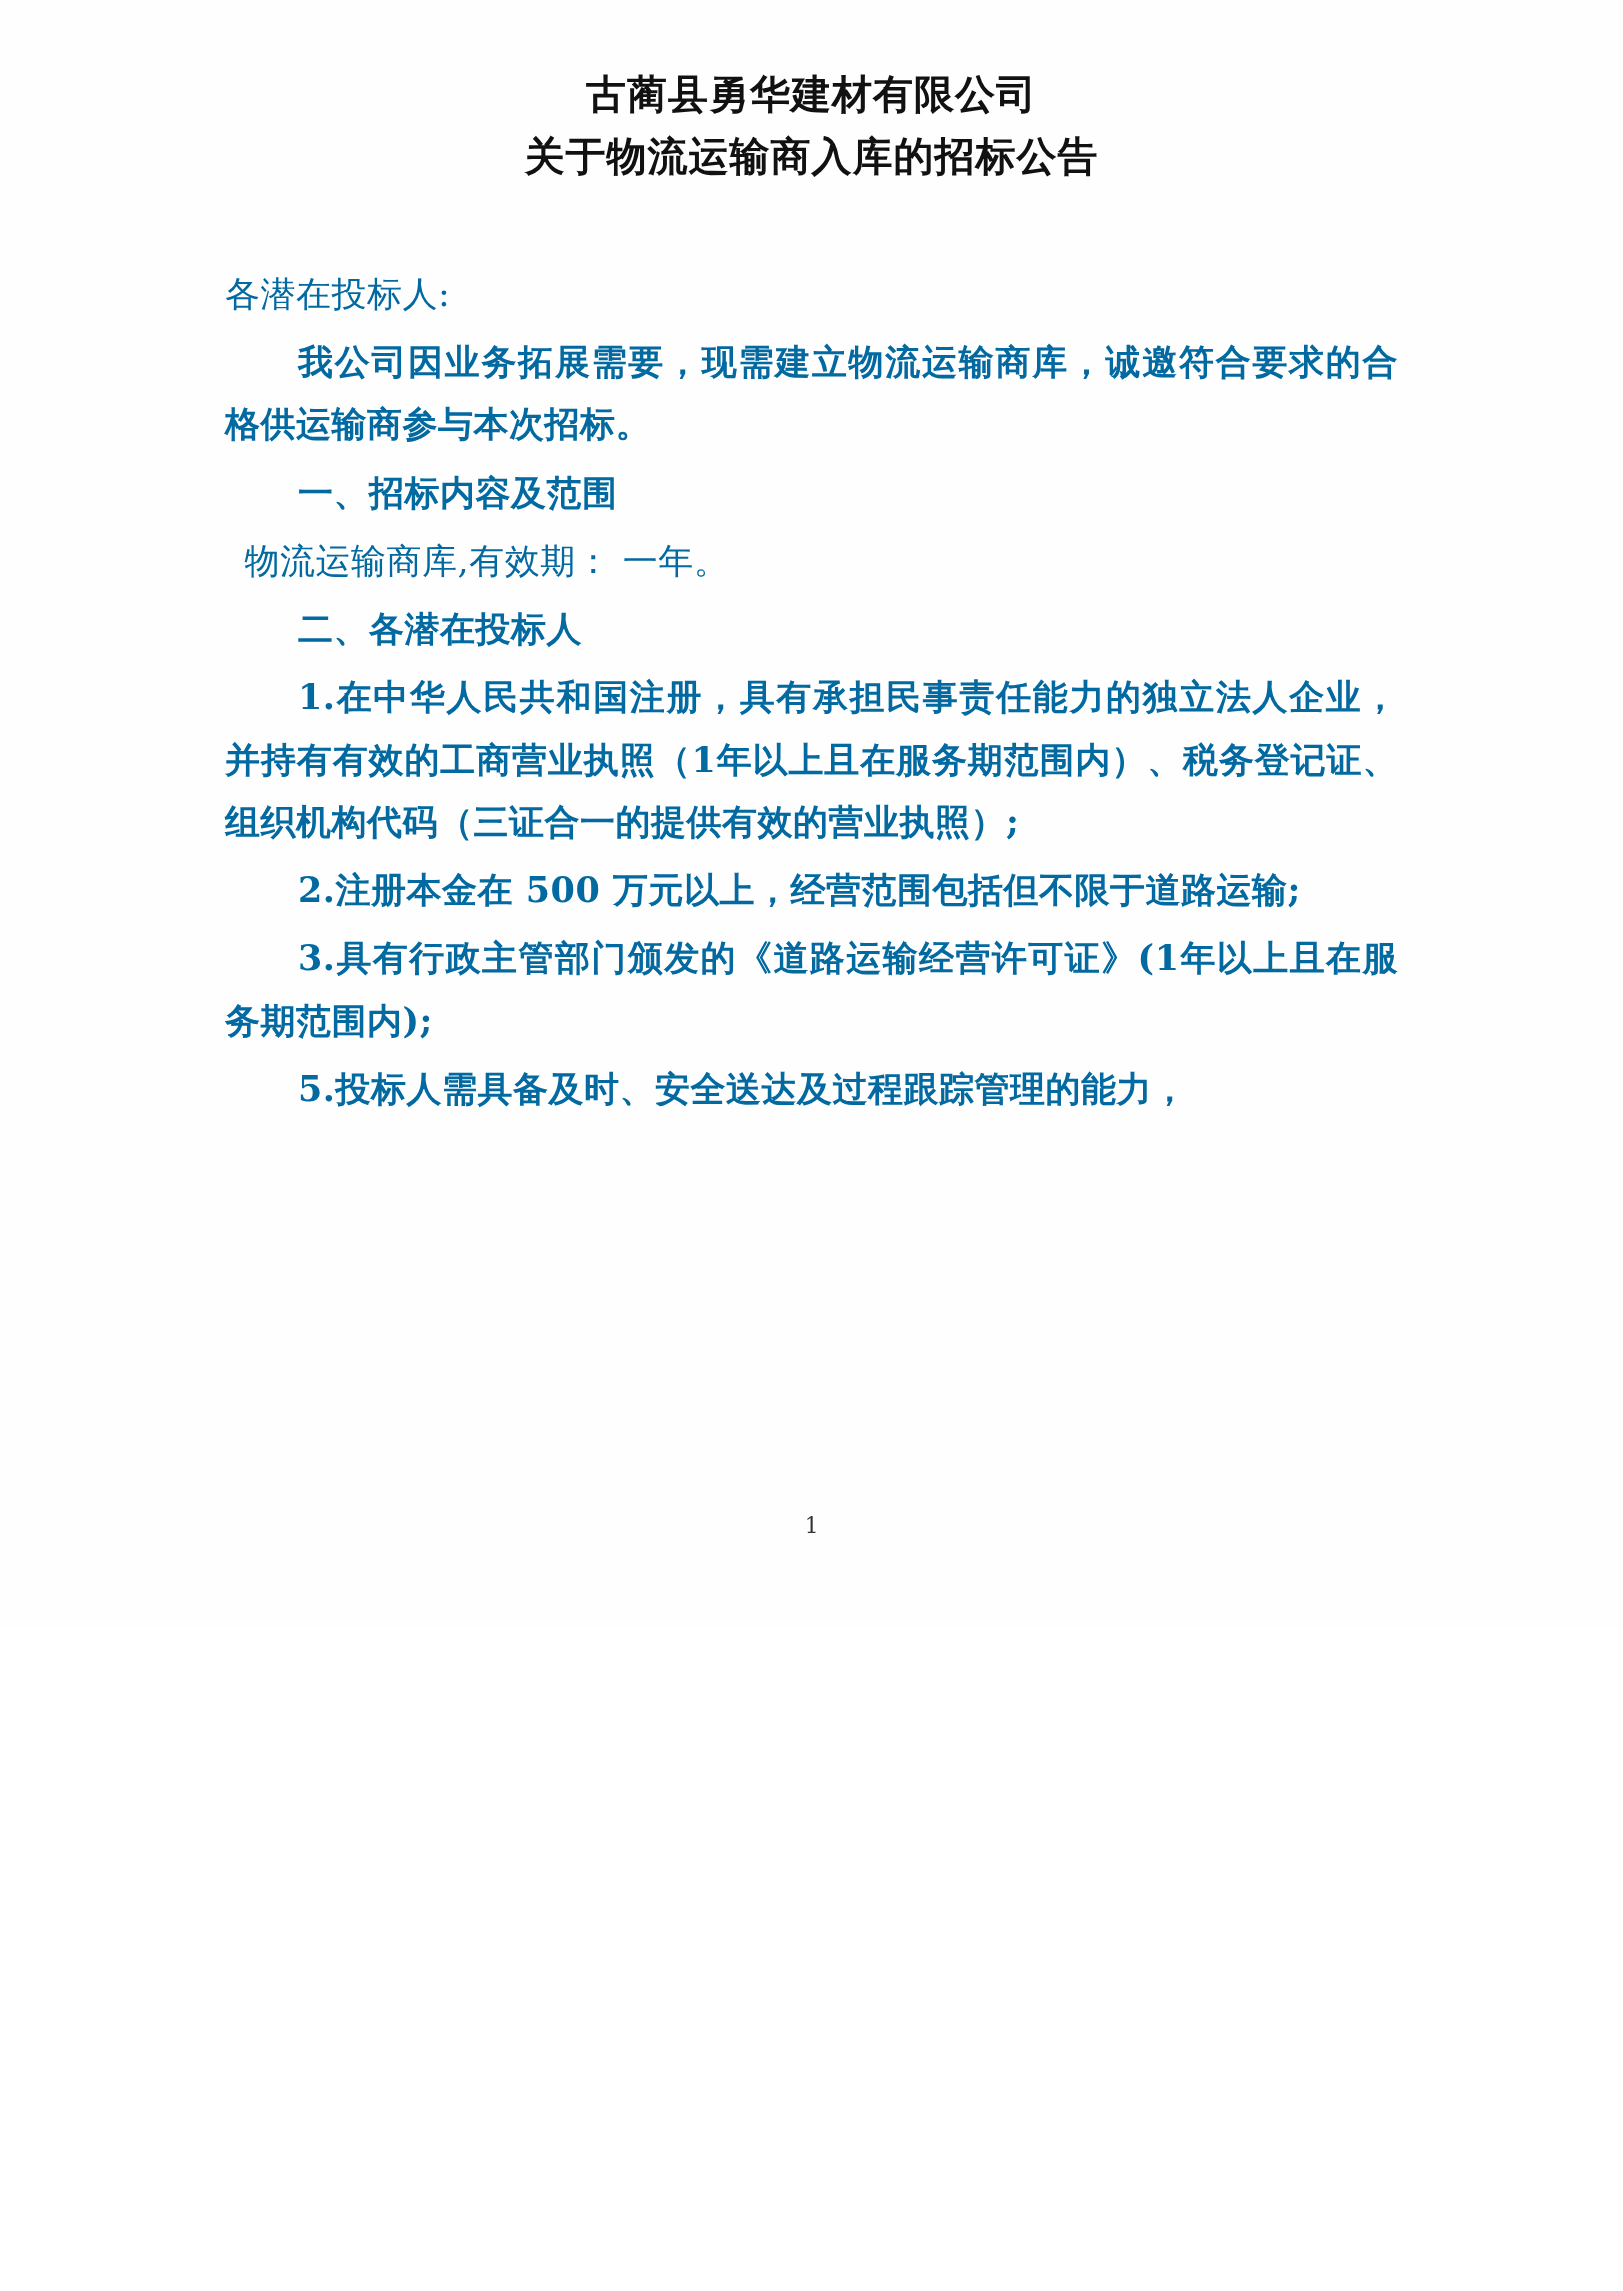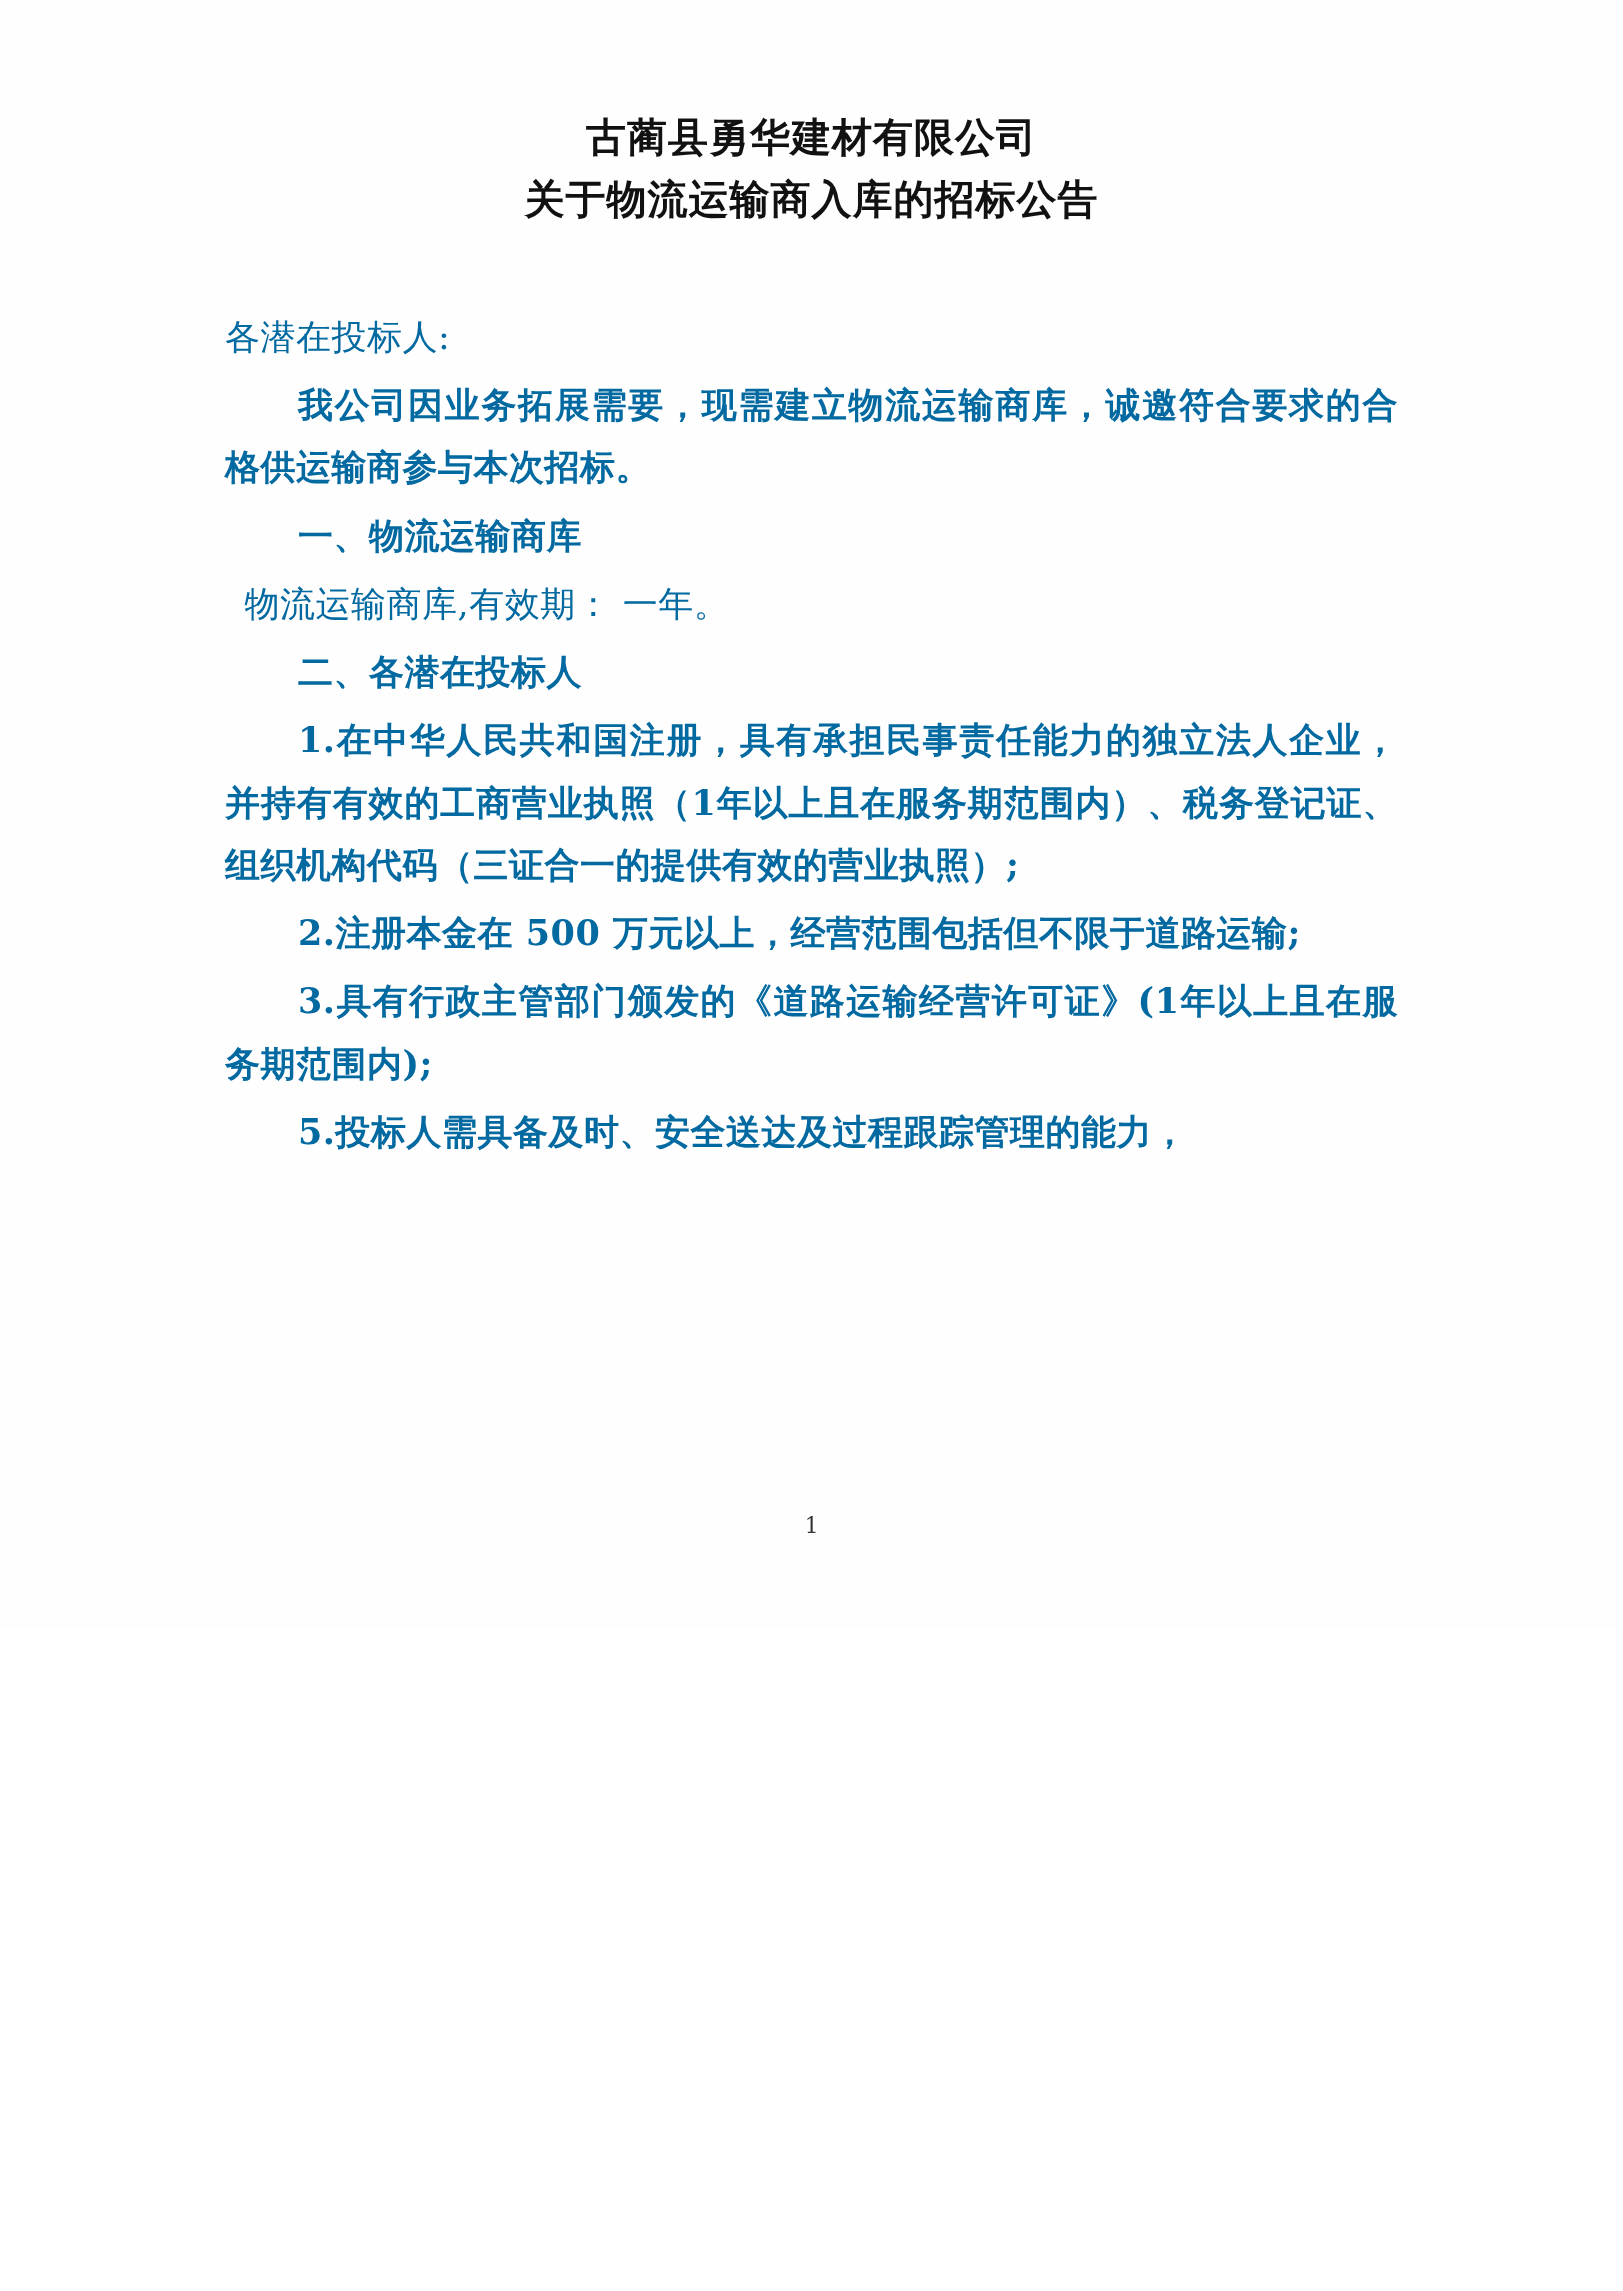--- a/index.html
+++ b/index.html
@@ -12,21 +12,21 @@
     height: 2292px;
     font-family: "DejaVu Serif", "Liberation Serif", serif;
     color: #1a1a1a;
     position: relative;
     overflow: hidden;
   }
   .page {
     width: 1623px;
     height: 1628px;
     box-sizing: border-box;
-    padding: 106px 225px 59px 225px;
+    padding: 63px 225px 59px 225px;
     position: relative;
     background: #fefefe;
   }
   .doc-title {
     text-align: center;
     font-weight: bold;
     font-size: 40px;
     line-height: 1.55;
     letter-spacing: 1px;
     color: #111;
@@ -73,21 +73,21 @@
 <div class="page">
 
   <div class="doc-title">
     <span>古蔺县勇华建材有限公司</span>
     <span class="line2">关于物流运输商入库的招标公告</span>
   </div>
 
   <div class="body-block">
     <p class="para noindent">各潜在投标人:</p>
     <p class="para indent">我公司因业务拓展需要，现需建立物流运输商库，诚邀符合要求的合格供运输商参与本次招标。</p>
-    <p class="para indent">一、物流运输商库</p>
+    <p class="para indent">一、招标内容及范围</p>
     <p class="para indent-small">物流运输商库,有效期： 一年。</p>
     <p class="para indent">二、各潜在投标人</p>
     <p class="para indent">1.在中华人民共和国注册，具有承担民事责任能力的独立法人企业，并持有有效的工商营业执照（1年以上且在服务期范围内）、税务登记证、组织机构代码（三证合一的提供有效的营业执照）;</p>
     <p class="para indent">2.注册本金在 500 万元以上，经营范围包括但不限于道路运输;</p>
     <p class="para indent">3.具有行政主管部门颁发的《道路运输经营许可证》(1年以上且在服务期范围内);</p>
     <p class="para indent">5.投标人需具备及时、安全送达及过程跟踪管理的能力，</p>
   </div>
 
   <div class="page-number">1</div>
 

